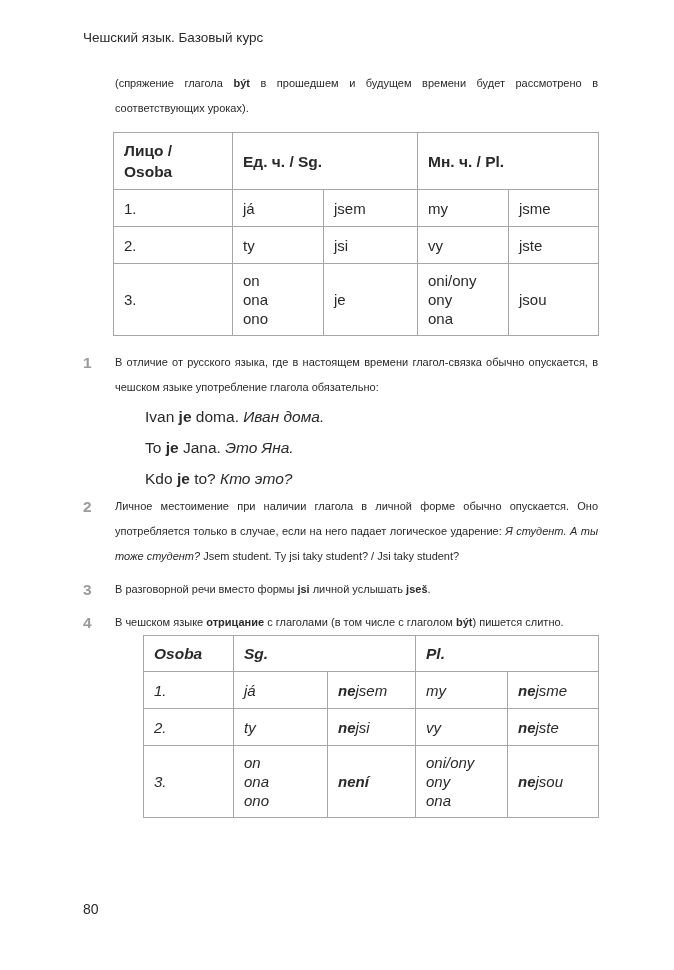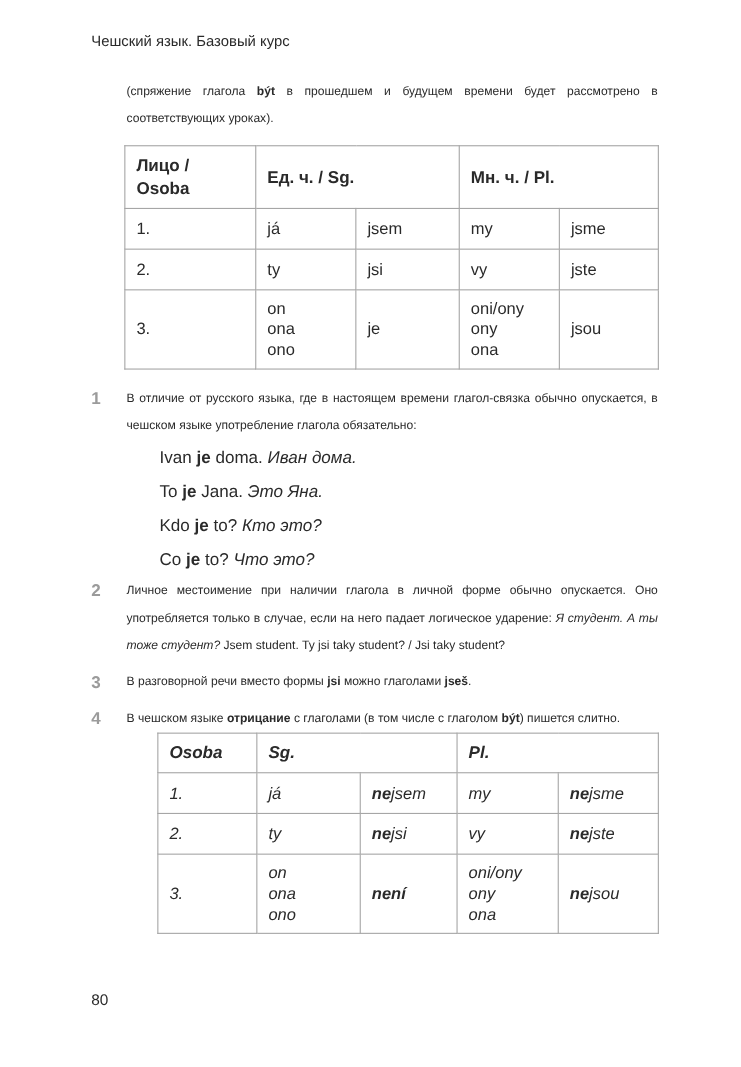--- a/index.html
+++ b/index.html
@@ -157,32 +157,31 @@
       </tbody>
     </table>
 
     <div class="item item-1">
       <span class="num">1</span>
       <p class="para"><span>В отличие от русского языка, где в настоящем времени глагол-связка обычно опускается, в чешском языке употребление глагола обязательно:</span></p>
       <div class="examples">
         <p class="example"><span>Ivan </span><span class="b">je</span><span> doma. </span><span class="i">Иван дома.</span></p>
         <p class="example"><span>To </span><span class="b">je</span><span> Jana. </span><span class="i">Это Яна.</span></p>
         <p class="example"><span>Kdo </span><span class="b">je</span><span> to? </span><span class="i">Кто это?</span></p>
-        <p class="example"><span>Co </span><span class="b">je</span><span> to? </span><span class="i">Что это?</span></p>
       </div>
     </div>
 
     <div class="item item-2">
       <span class="num">2</span>
       <p class="para"><span>Личное местоимение при наличии глагола в личной форме обычно опускается. Оно употребляется только в случае, если на него падает ло­гическое ударение: </span><span class="i">Я студент. А ты тоже студент?</span><span> Jsem student. Ty jsi taky student? / Jsi taky student?</span></p>
     </div>
 
     <div class="item item-3">
       <span class="num">3</span>
-      <p class="para"><span>В разговорной речи вместо формы </span><span class="b">jsi</span><span> можно глаголами </span><span class="b">jseš</span><span>.</span></p>
+      <p class="para"><span>В разговорной речи вместо формы </span><span class="b">jsi</span><span> личной услышать </span><span class="b">jseš</span><span>.</span></p>
     </div>
 
     <div class="item item-4">
       <span class="num">4</span>
       <p class="para"><span>В чешском языке </span><span class="b">отрицание</span><span> с глаголами (в том числе с глаголом </span><span class="b">být</span><span>) пишется слитно.</span></p>
     </div>
 
     <table class="tbl tbl2">
       <colgroup>
         <col style="width:90px">

